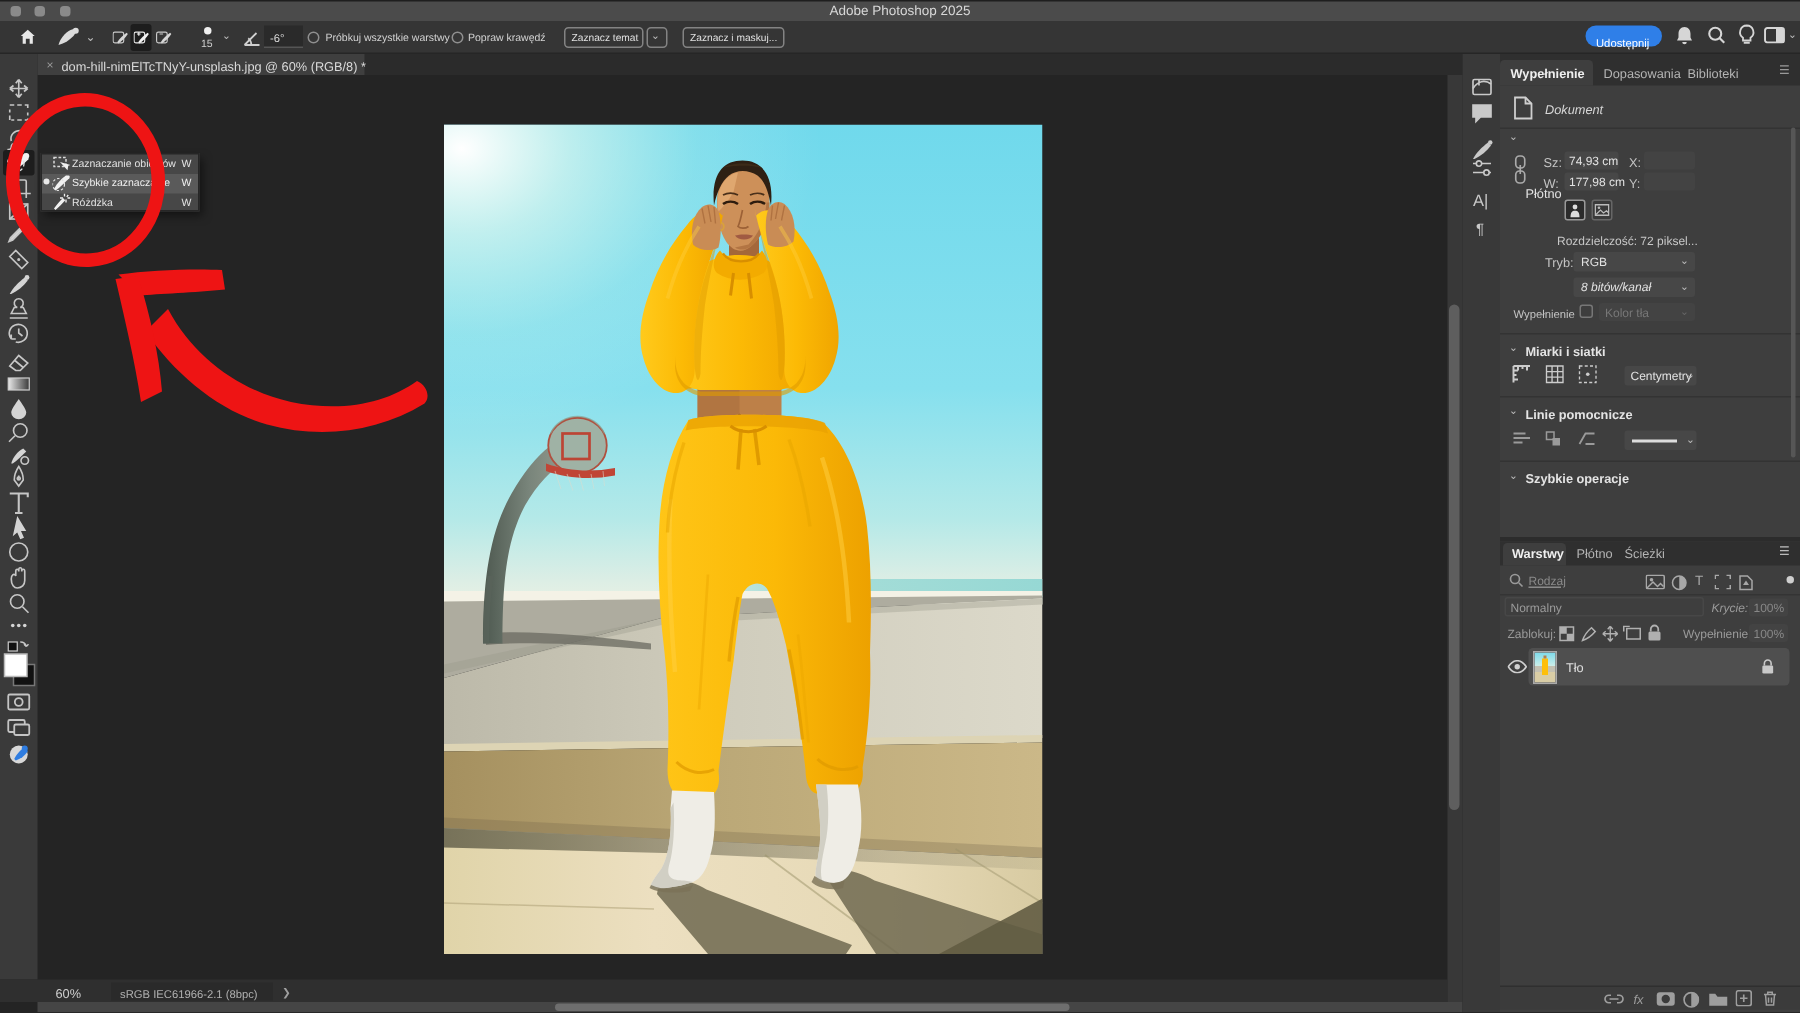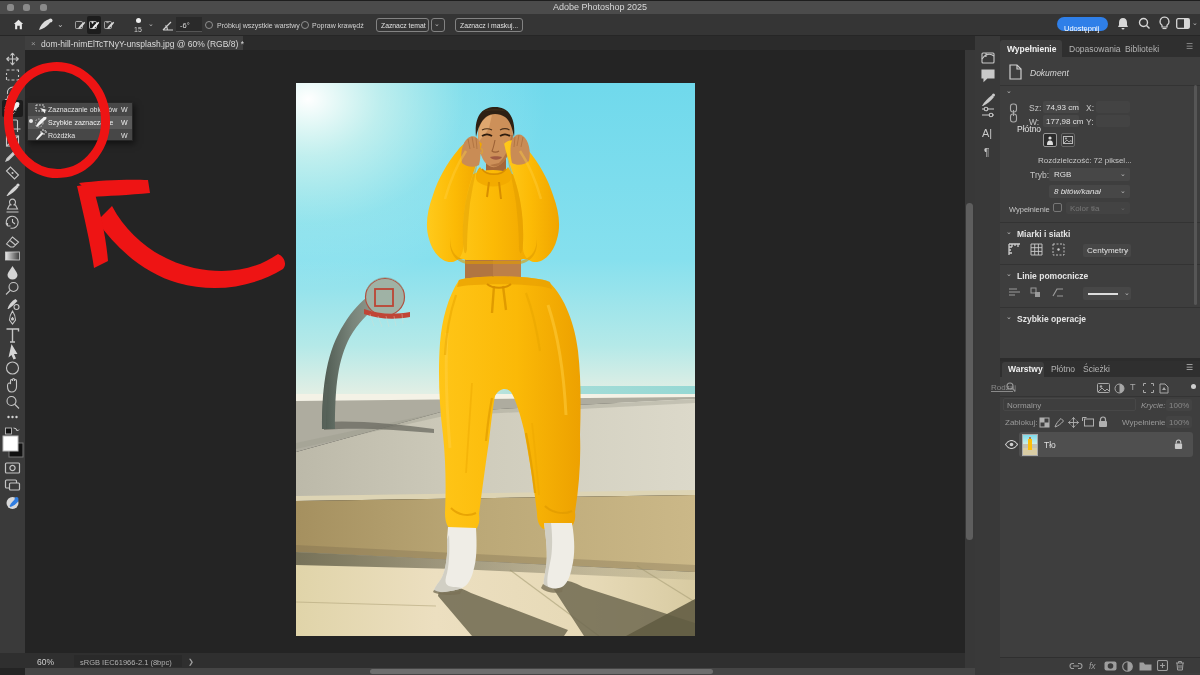--- a/index.html
+++ b/index.html
@@ -598,21 +598,21 @@
     <div class="abs" style="left:1002px;top:362px;width:42px;height:15px;background:#3e3e3e;border-radius:3px 3px 0 0;"></div>
     <div class="abs txt" style="left:1008px;top:364px;font-size:8.5px;font-weight:bold;color:#f0f0f0;text-align:right;">Warstwy</div>
     <div class="abs txt" style="left:1051px;top:364px;font-size:8.5px;color:#b4b4b4;">Płótno</div>
     <div class="abs txt" style="left:1083px;top:364px;font-size:8.5px;color:#b4b4b4;">Ścieżki</div>
     <div class="abs txt" style="left:1186px;top:363px;font-size:8px;color:#bbb;">☰</div>
 
     <svg class="abs" style="left:1006px;top:382px;" width="10" height="10" viewBox="0 0 10 10">
         <circle cx="4" cy="4" r="3" fill="none" stroke="#9a9a9a" stroke-width="1.1"></circle>
         <path d="M6.5,6.5 l2.5,2.5" stroke="#9a9a9a" stroke-width="1.1"></path>
       </svg>
-    <div class="abs txt" style="left:991px;top:383px;font-size:8px;color:#8a8a8a;text-decoration:underline;">Rodzaj</div>
+    <div class="abs txt" style="left:1019px;top:383px;font-size:8px;color:#8a8a8a;text-decoration:underline;">Rodzaj</div>
     <svg class="abs" style="left:1097px;top:383px;" width="13" height="10" viewBox="0 0 13 10">
         <rect x="0.5" y="0.5" width="12" height="9" rx="1" fill="none" stroke="#a8a8a8"></rect>
         <circle cx="4" cy="3.5" r="1.2" fill="#a8a8a8"></circle>
         <path d="M1,9 L5,5 L8,8 L10,6 L12,8" fill="none" stroke="#a8a8a8"></path>
       </svg>
     <svg class="abs" style="left:1114px;top:383px;" width="11" height="11" viewBox="0 0 11 11">
         <circle cx="5.5" cy="5.5" r="4.5" fill="none" stroke="#a8a8a8"></circle>
         <path d="M5.5,1 a4.5,4.5 0 0 1 0,9 z" fill="#a8a8a8"></path>
       </svg>
     <div class="abs txt" style="left:1130px;top:382px;font-size:9px;color:#a8a8a8;">T</div>

